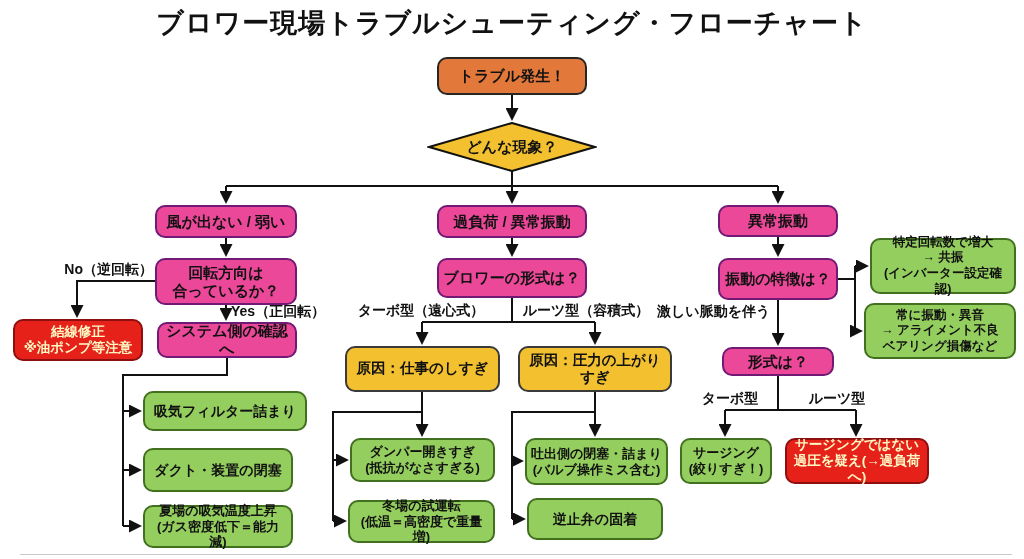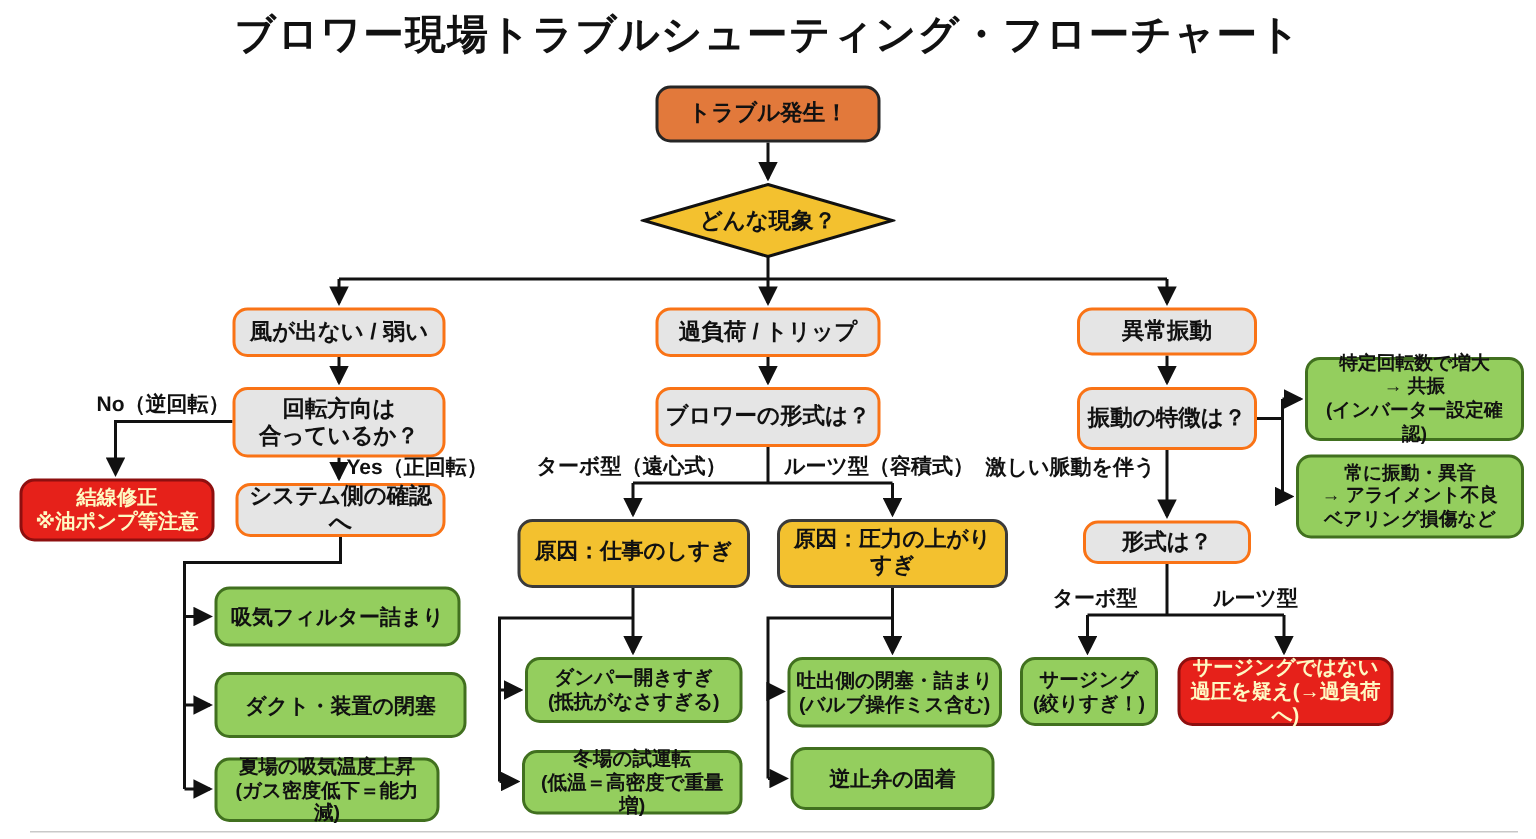--- a/index.html
+++ b/index.html
@@ -10,21 +10,21 @@
   .title{
     position:absolute;left:0;top:5px;width:100%;text-align:center;
     font-size:27px;font-weight:bold;letter-spacing:1px;
   }
   svg.wires{position:absolute;left:0;top:0;pointer-events:none;}
   .node{
     position:absolute;display:flex;align-items:center;justify-content:center;
     text-align:center;font-weight:bold;white-space:pre-line;box-sizing:border-box;
     border-radius:10px;line-height:1.2;padding:2px 4px;
   }
-  .white {background:#e5e5e5;border:2px solid #f97316;font-size:15px;}
+  .white {background:#ec4899;border:2px solid #701a75;font-size:15px;}
   .green {background:#94ce5e;border:2px solid #41701f;font-size:13px;}
   .green.one{font-size:14px;}
   .green.tri{font-size:12.5px;line-height:1.25;}
   .red   {background:#e6211a;border:2px solid #8e0f0f;color:#fef9c3;font-size:13.5px;}
   .amber {background:#f3c12f;border:2px solid #3a3a3a;font-size:14.5px;}
   .orange{background:#e2793b;border:2px solid #262626;font-size:15px;}
   .diamond{position:absolute;}
   .diamond .dtext{
     position:absolute;left:0;top:0;width:100%;height:100%;
     display:flex;align-items:center;justify-content:center;
@@ -91,32 +91,32 @@
   <div class="node orange" style="left:437px;top:57px;width:150px;height:38px;">トラブル発生！</div>
 
   <div class="diamond" style="left:427px;top:122px;width:170px;height:50px;">
     <svg width="170" height="50">
       <polygon points="85,1 168,25 85,49 2,25" fill="#f3c12f" stroke="#111" stroke-width="2"></polygon>
     </svg>
     <div class="dtext">どんな現象？</div>
   </div>
 
   <div class="node white" style="left:155px;top:205px;width:142px;height:33px;">風が出ない / 弱い</div>
-  <div class="node white" style="left:437px;top:205px;width:150px;height:33px;">過負荷 / トリップ</div>
+  <div class="node white" style="left:437px;top:205px;width:150px;height:33px;">過負荷 / 異常振動</div>
   <div class="node white" style="left:718px;top:205px;width:120px;height:32px;">異常振動</div>
 
   <div class="node white" style="left:155px;top:258px;width:142px;height:47px;">回転方向は
 合っているか？</div>
   <div class="lbl rt" style="left:58px;top:261px;width:95px;">No（逆回転）</div>
   <div class="lbl" style="left:231px;top:303px;">Yes（正回転）</div>
   <div class="node red" style="left:13px;top:319px;width:130px;height:42px;">結線修正
 ※油ポンプ等注意</div>
   <div class="node white" style="left:157px;top:322px;width:140px;height:36px;">システム側の確認へ</div>
   <div class="node green one" style="left:143px;top:391px;width:164px;height:40px;">吸気フィルター詰まり</div>
-  <div class="node green one" style="left:143px;top:448px;width:168px;height:44px;text-align:center;">ダクト・装置の閉塞</div>
+  <div class="node green one" style="left:143px;top:448px;width:150px;height:44px;text-align:center;">ダクト・装置の閉塞</div>
   <div class="node green" style="left:143px;top:505px;width:150px;height:43px;">夏場の吸気温度上昇
 (ガス密度低下＝能力減)</div>
 
   <div class="node white" style="left:437px;top:258px;width:150px;height:40px;">ブロワーの形式は？</div>
   <div class="lbl ctr" style="left:351px;top:302px;width:140px;">ターボ型（遠心式）</div>
   <div class="lbl ctr" style="left:516px;top:302px;width:140px;">ルーツ型（容積式）</div>
   <div class="node amber" style="left:345px;top:346px;width:155px;height:46px;">原因：仕事のしすぎ</div>
   <div class="node amber" style="left:518px;top:346px;width:154px;height:46px;">原因：圧力の上がりすぎ</div>
   <div class="node green" style="left:350px;top:438px;width:145px;height:44px;">ダンパー開きすぎ
 (抵抗がなさすぎる)</div>

